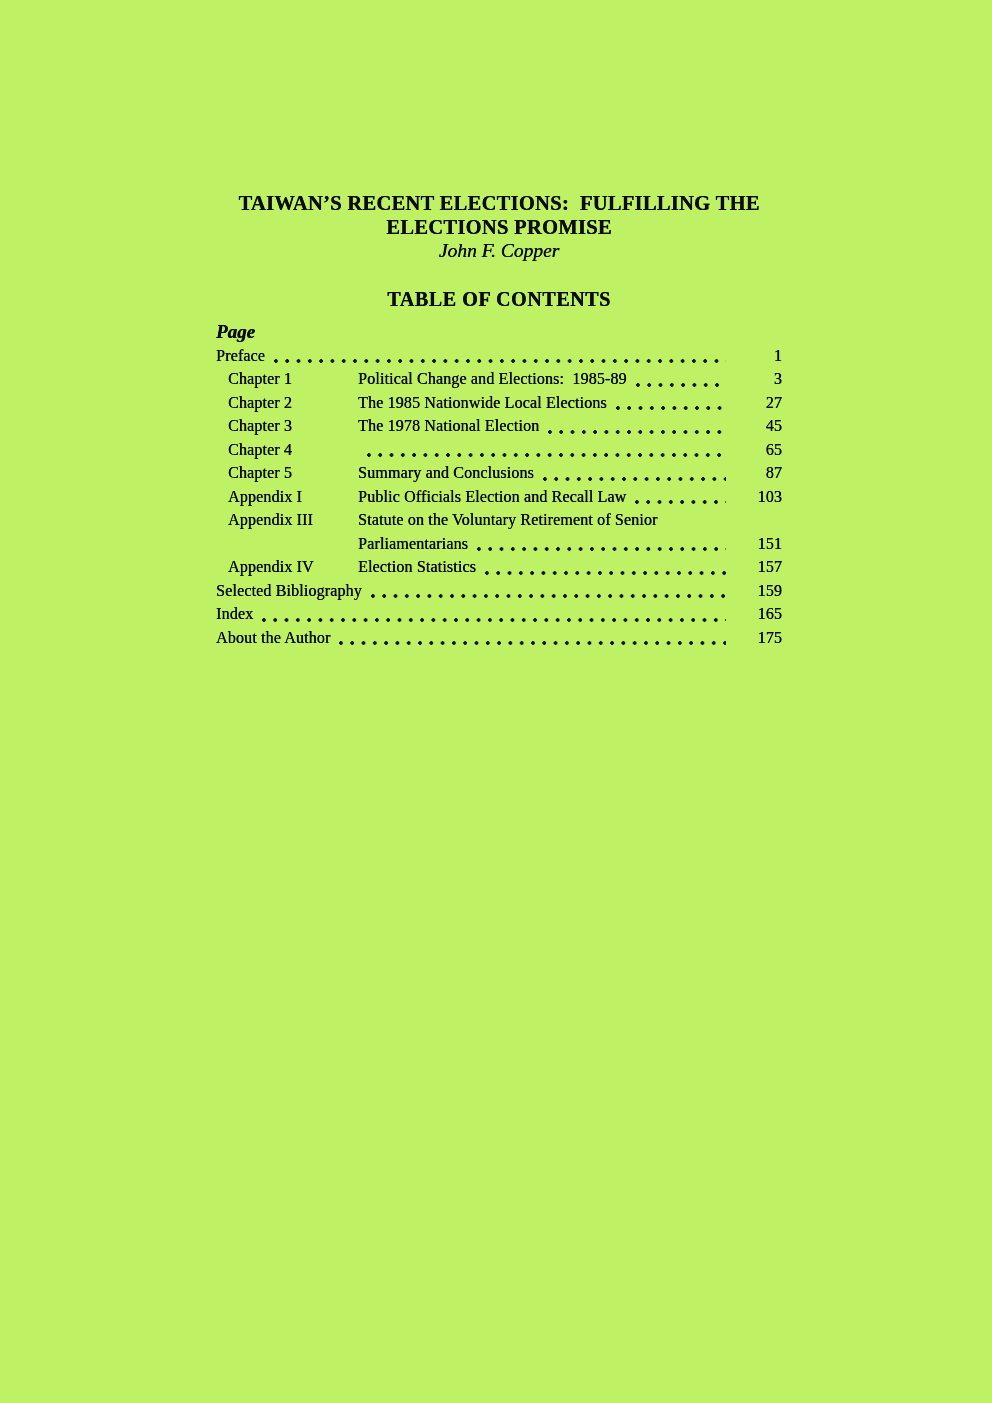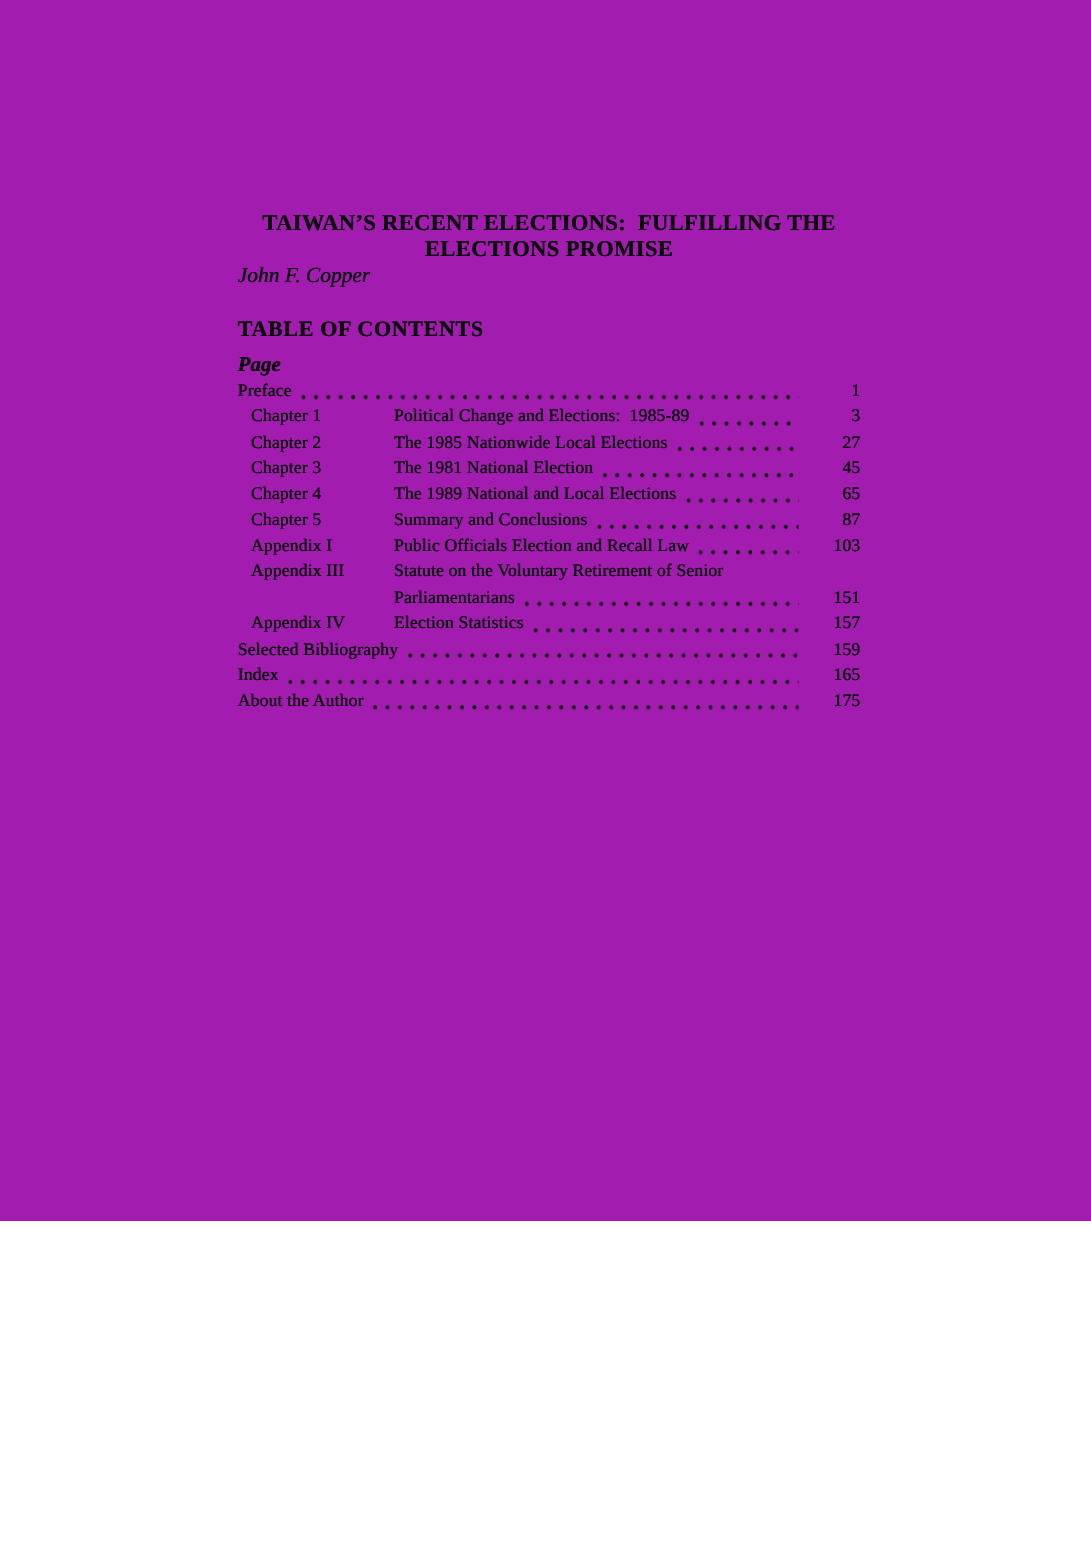--- a/index.html
+++ b/index.html
@@ -4,43 +4,43 @@
 <style>
   html, body { margin: 0; padding: 0; }
   body {
     width: 992px; height: 1403px;
     background: #ffffff;
     font-family: "Liberation Serif", serif;
     color: #0b0b0b;
   }
   .page {
     position: relative;
-    width: 992px; height: 1110px;
-    background: #a21caf;
+    width: 992px; height: 1403px;
+    background: #bef264;
     overflow: hidden;
   }
   .content {
     position: absolute;
     left: 216px; top: 192px; width: 566px;
     text-shadow: 0.35px 0 0 currentColor; 
   }
   .book-title {
     margin: 0;
     font-size: 20.5px; line-height: 23.5px;
     font-weight: bold; text-align: center;
     letter-spacing: 0.3px;
   }
   .tline { display: block; }
   .author {
-    font-style: italic;
+    text-align: center; font-style: italic;
     font-size: 19.5px; line-height: 23.5px;
   }
   .toc-heading {
     margin: 25px 0 0 0;
-    text-align: left;
+    text-align: center;
     font-size: 20px; font-weight: bold;
     letter-spacing: 0.6px;
   }
   .page-label {
     margin-top: 9px;
     text-align: left;
     font-style: italic; font-weight: bold;
     font-size: 19px; line-height: 23px;
   }
   .toc-list {
@@ -87,27 +87,26 @@
           <span class="pagenum">3</span>
         </div>
         <div class="toc-row">
           <span class="col-label">Chapter 2</span>
           <span class="entry-text">The 1985 Nationwide Local Elections</span>
           <span class="dots"></span>
           <span class="pagenum">27</span>
         </div>
         <div class="toc-row">
           <span class="col-label">Chapter 3</span>
-          <span class="entry-text">The 1981 National Election</span>
+          <span class="entry-text">The 1978 National Election</span>
           <span class="dots"></span>
           <span class="pagenum">45</span>
         </div>
         <div class="toc-row">
           <span class="col-label">Chapter 4</span>
-          <span class="entry-text">The 1989 National and Local Elections</span>
           <span class="dots"></span>
           <span class="pagenum">65</span>
         </div>
         <div class="toc-row">
           <span class="col-label">Chapter 5</span>
           <span class="entry-text">Summary and Conclusions</span>
           <span class="dots"></span>
           <span class="pagenum">87</span>
         </div>
         <div class="toc-row">

